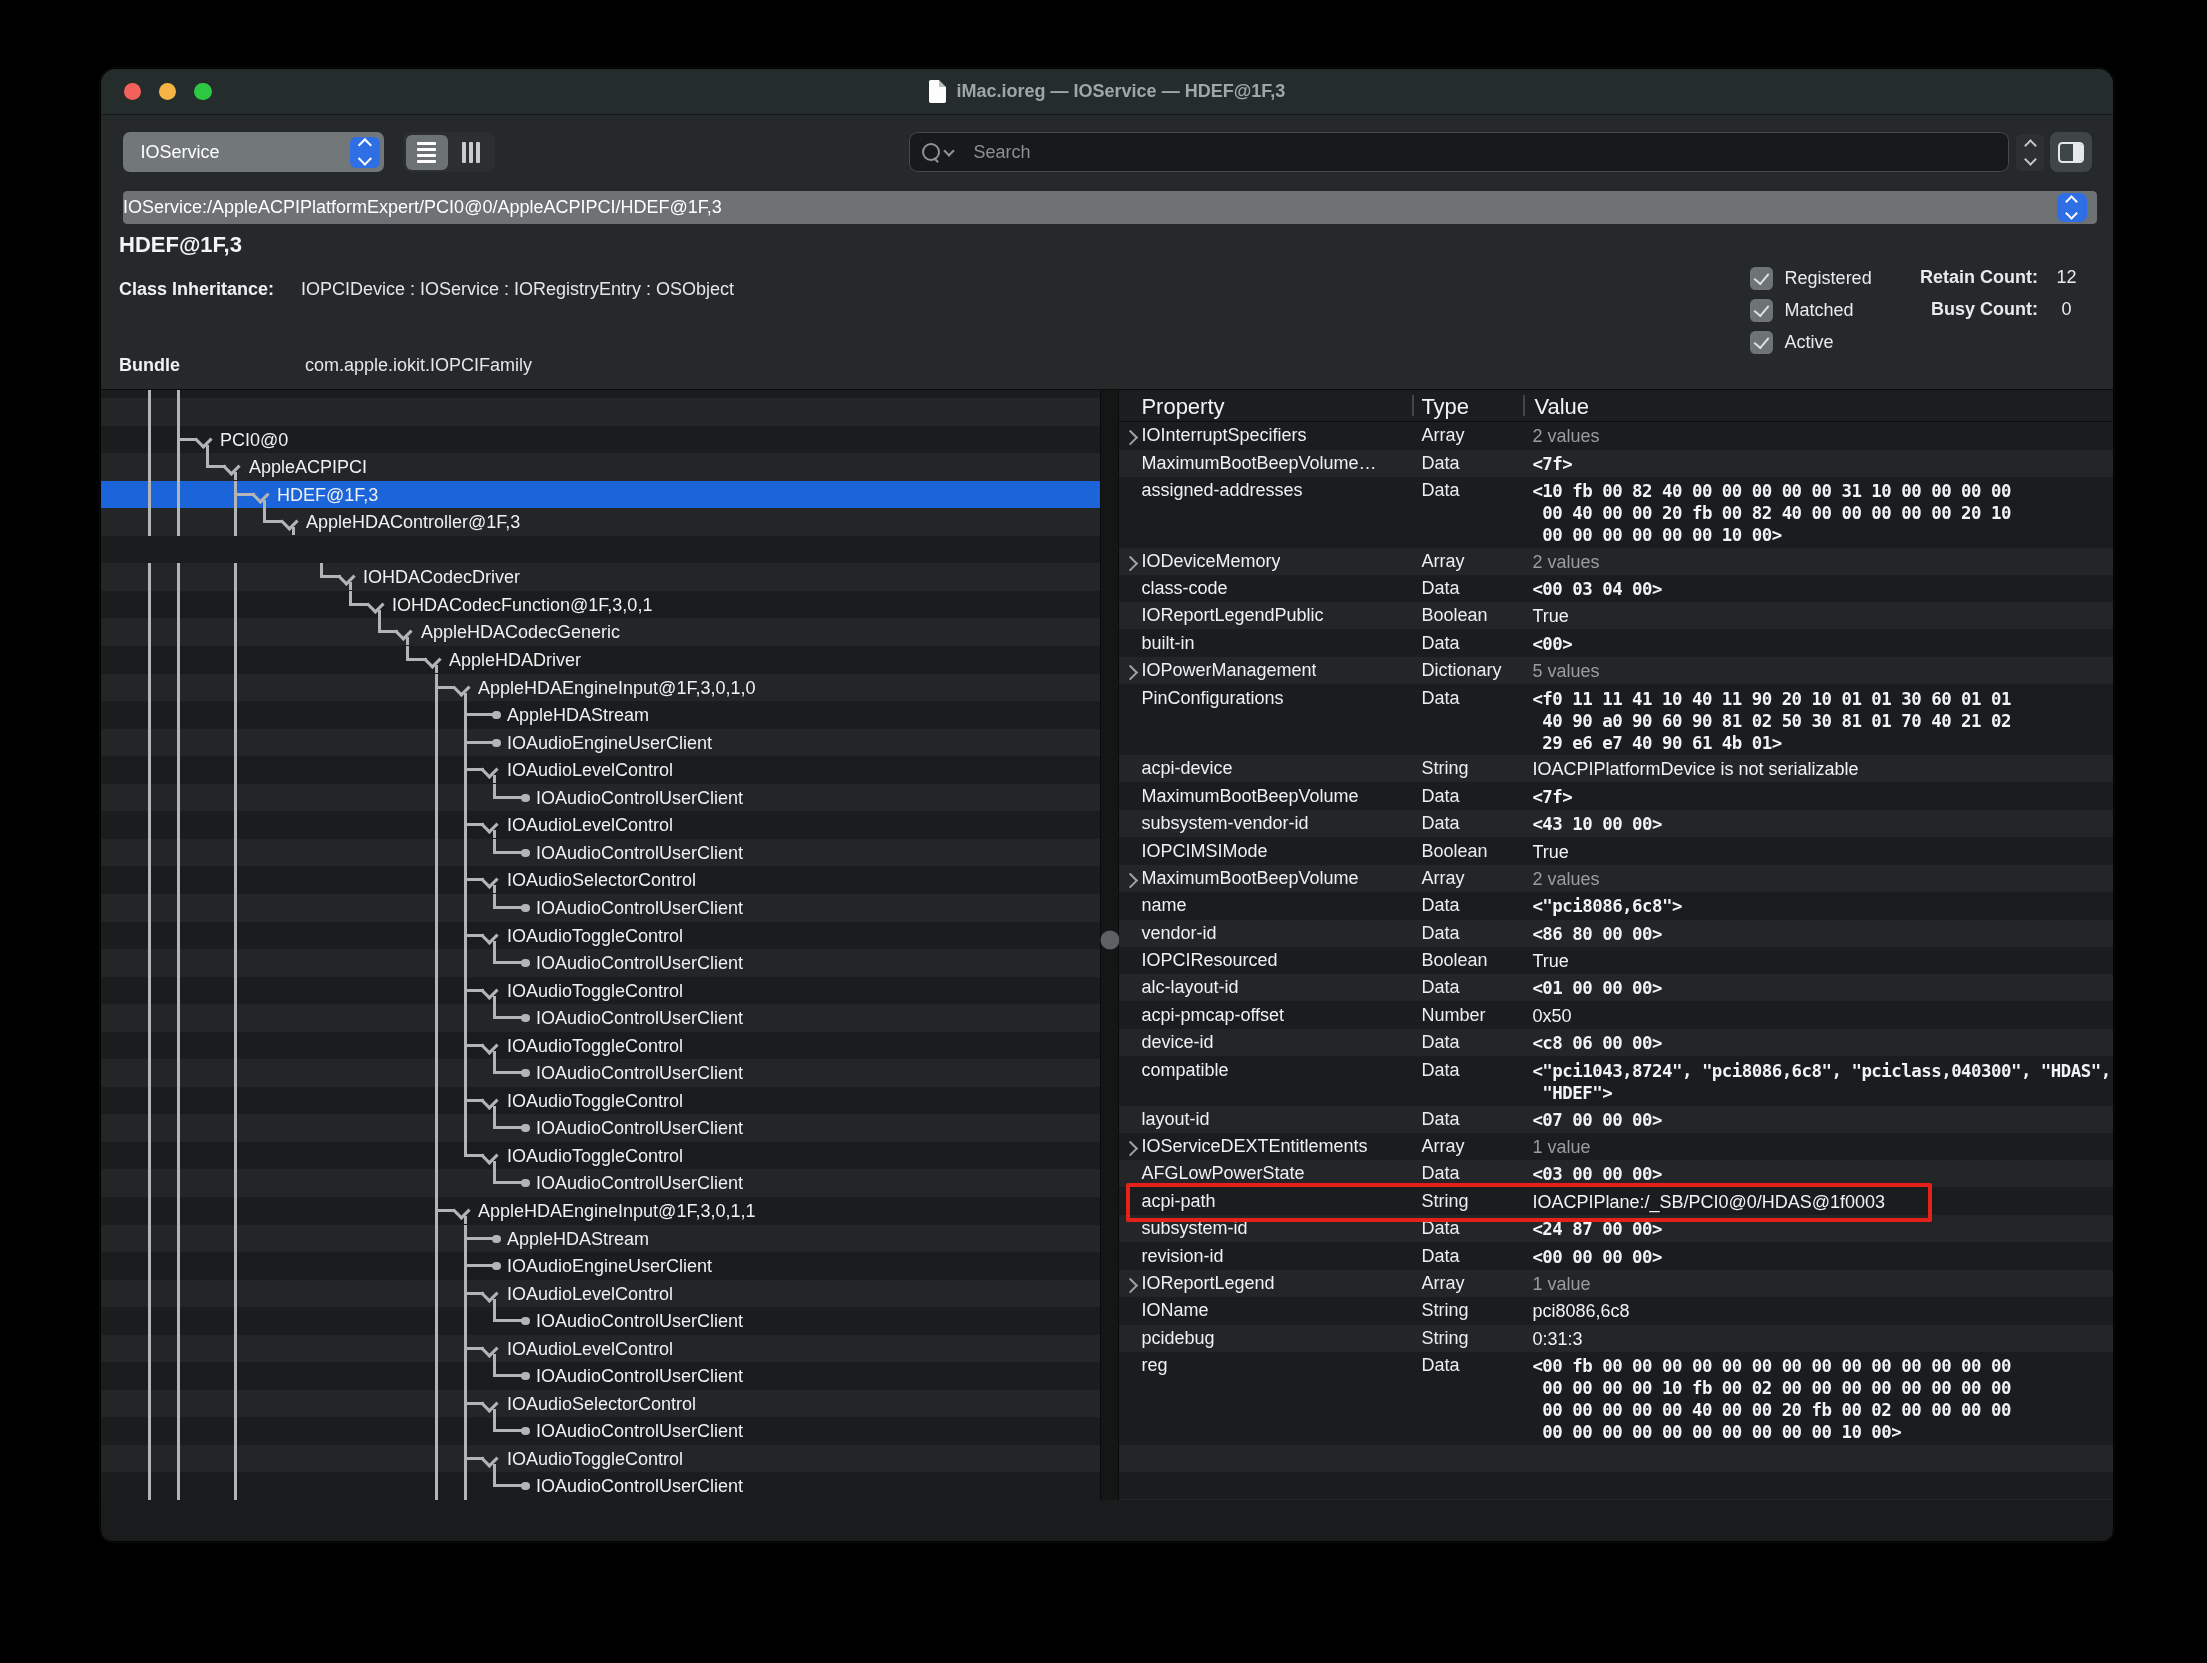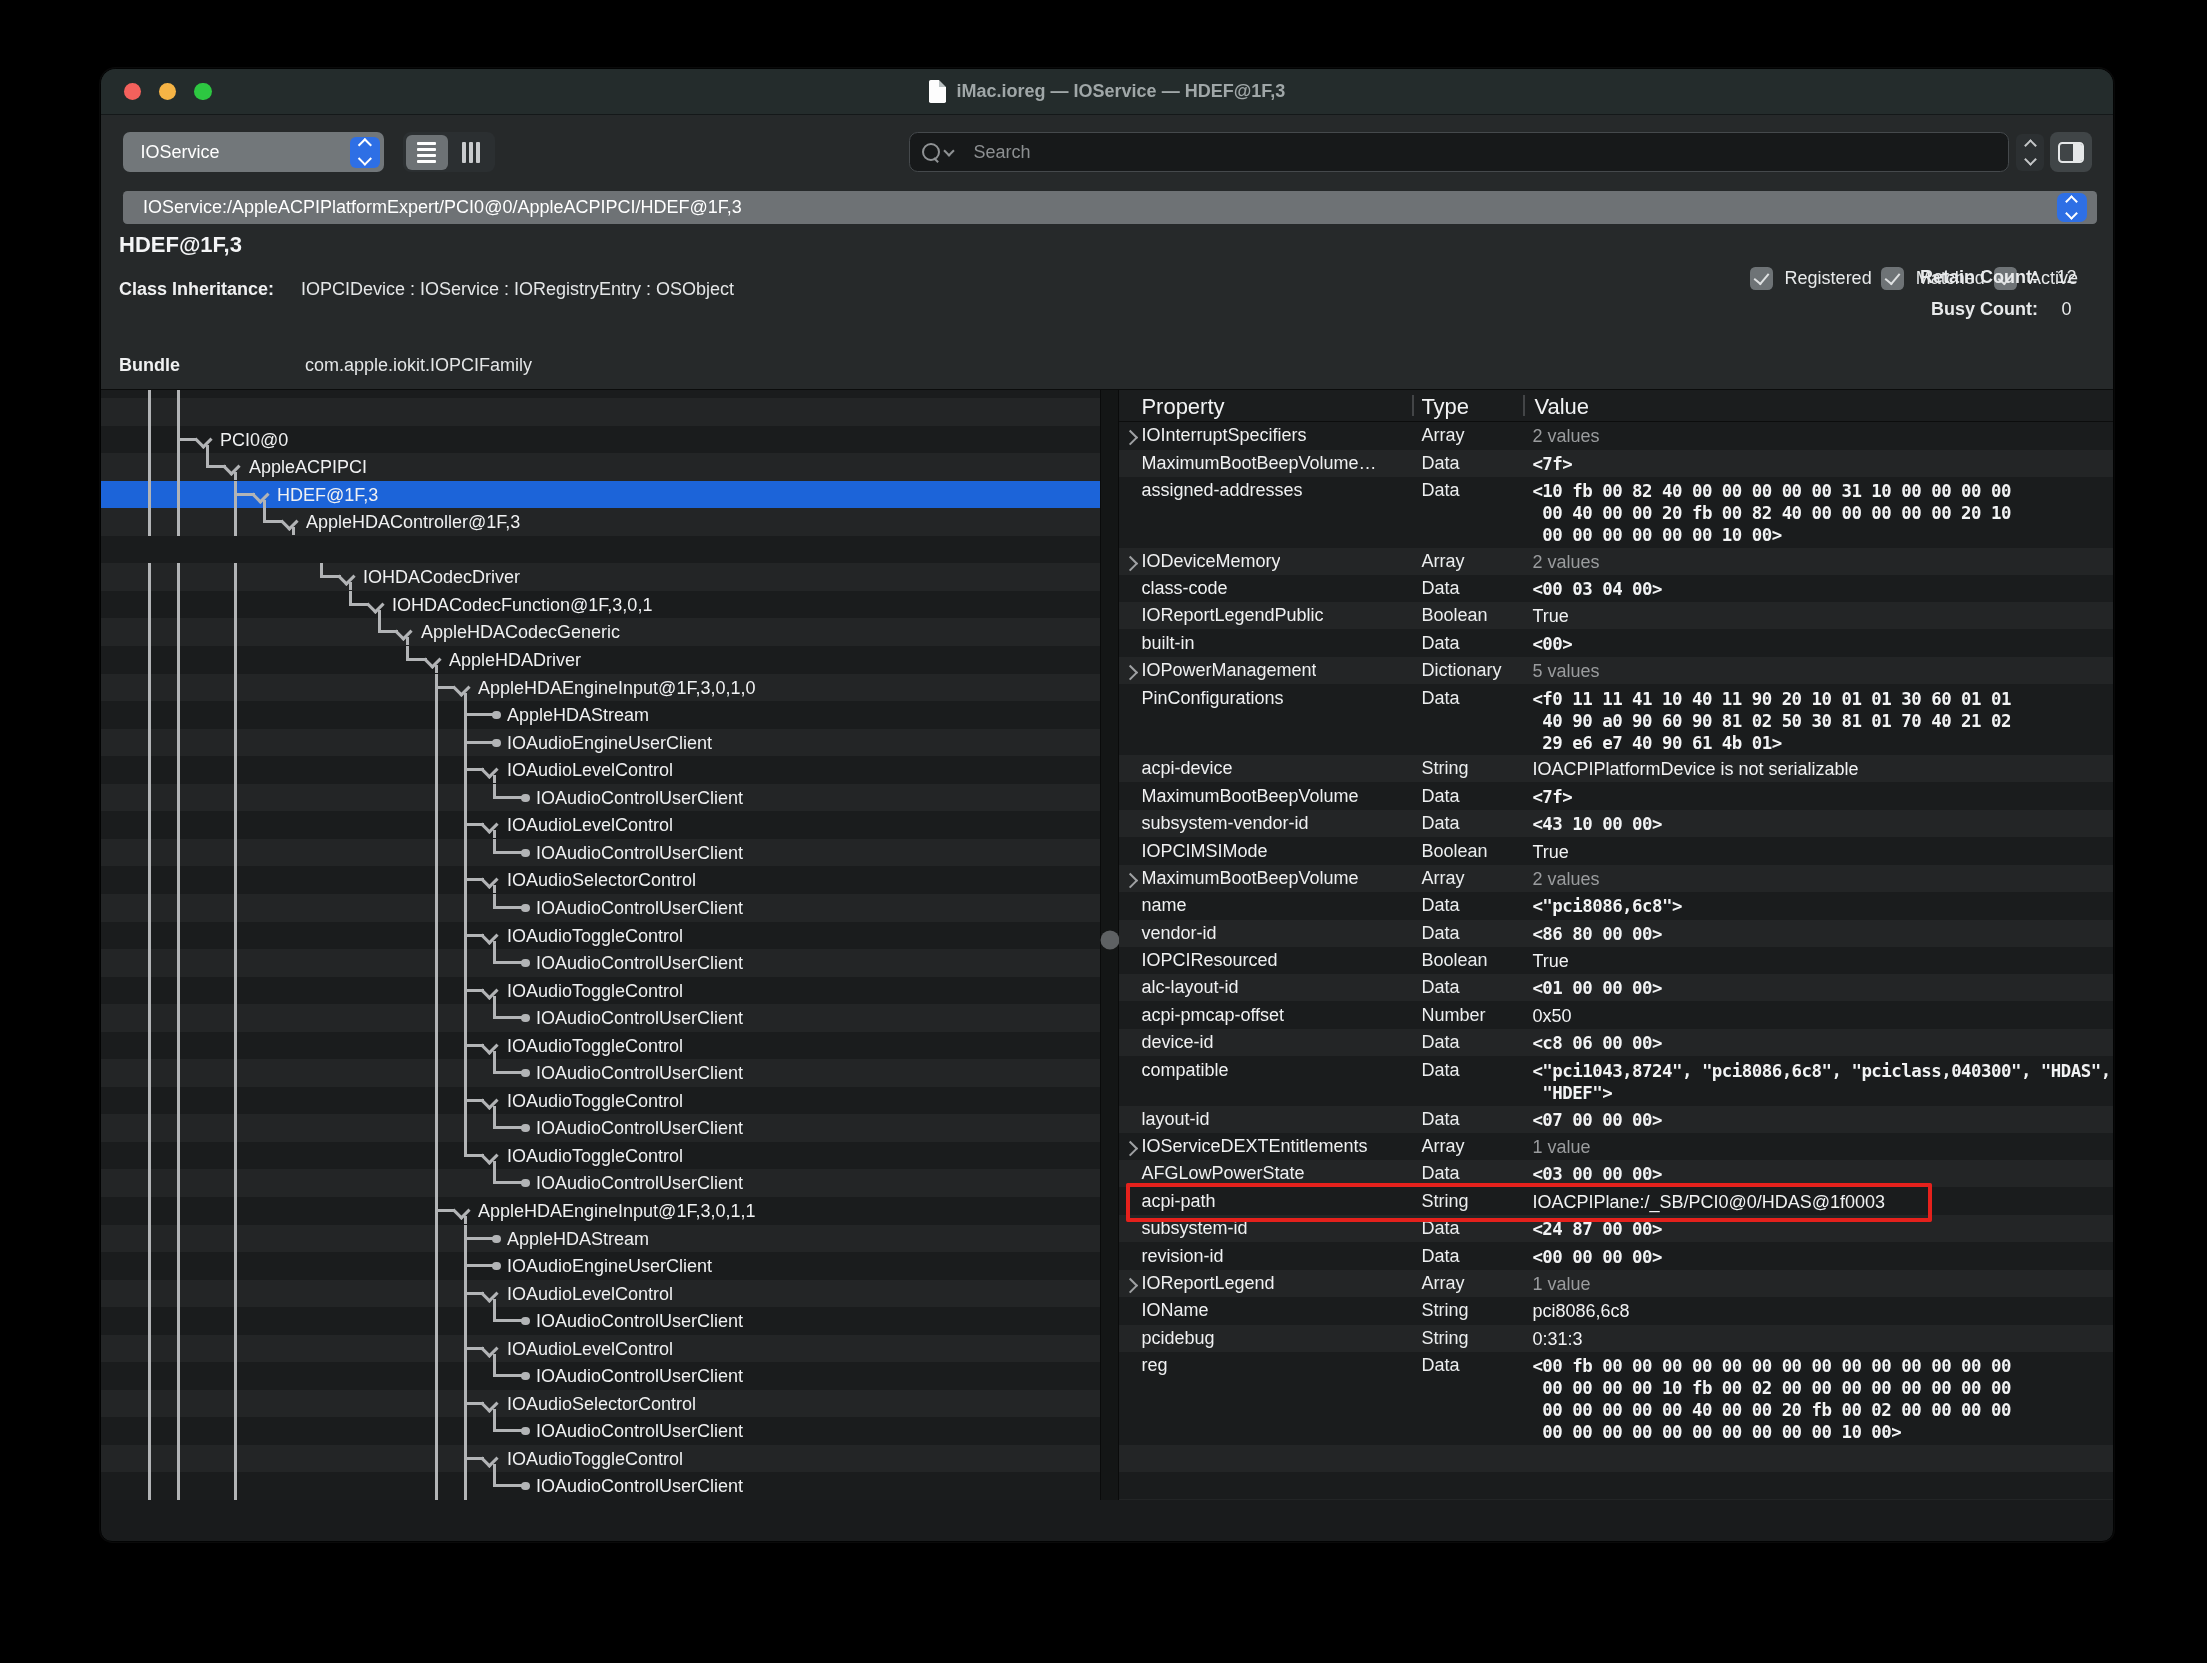--- a/index.html
+++ b/index.html
@@ -46,34 +46,34 @@
                 font-family:"Liberation Sans",sans-serif;width:100%;margin-left:13px;}
   .search input::placeholder{color:#8c8f91;}
   .mini-stepper{position:absolute;left:1915px;top:19px;width:28px;height:37px;background:#2c3032;
                 border-radius:6px;display:flex;flex-direction:column;align-items:center;justify-content:center;gap:5.2px;}
   .mini-stepper .cu,.mini-stepper .cd{border-color:#c3c5c7;width:7px;height:7px;border-width:2.2px;}
   .insp{position:absolute;left:1949px;top:17.4px;width:42px;height:40px;background:#404547;
         border-radius:7.8px;display:flex;align-items:center;justify-content:center;}
   .insp-icon{width:26px;height:21px;border:2.2px solid #e6e8e9;border-radius:4.3px;position:relative;box-sizing:border-box;}
   .insp-icon::after{content:"";position:absolute;right:0;top:0;bottom:0;width:8.7px;background:#e6e8e9;border-radius:0 1.7px 1.7px 0;}
   .pathbar{position:absolute;left:22px;top:76px;width:1974px;height:33px;background:var(--pathgray);
-           border-radius:4.3px;display:flex;align-items:center;padding-left:20px;box-sizing:border-box;
+           border-radius:4.3px;display:flex;align-items:center;padding-left:0;box-sizing:border-box;
            color:#fff;font-size:18px;}
   .path-cap{position:absolute;right:10.4px;top:1.7px;width:29.5px;height:29.5px;background:var(--accent);
             border-radius:7px;display:flex;flex-direction:column;align-items:center;justify-content:center;gap:3.5px;}
   .path-cap .cu,.path-cap .cd{width:7px;height:7px;border-width:2.2px;}
   
   .infoheader{position:relative;height:164px;background:var(--chrome);font-size:18px;color:#e8eaeb;}
   .node-name{position:absolute;left:18px;top:7px;font-size:22px;font-weight:bold;color:#f4f5f6;}
   .ci{position:absolute;left:18px;top:54px;}
   .lbl{font-weight:bold;color:#f0f1f2;}
   .ci .val{position:absolute;left:182px;white-space:nowrap;color:#e4e6e7;}
   .bundle{position:absolute;left:18px;top:130px;}
   .bundle .val{position:absolute;left:186px;white-space:nowrap;color:#e4e6e7;}
-  .cbx{position:absolute;left:1649px;top:42px;display:flex;gap:9.6px;}
+  .cbx{position:absolute;left:1649px;top:42px;display:flex;flex-direction:column;gap:9.6px;}
   .cbx-row{display:flex;align-items:center;gap:12px;height:22.6px;}
   .box{width:22.6px;height:22.6px;background:#6e7376;border-radius:5.2px;position:relative;flex:none;}
   .box .tick{position:absolute;left:7px;top:2.6px;width:7px;height:12px;border-right:2.6px solid #dfe1e2;
              border-bottom:2.6px solid #dfe1e2;transform:rotate(40deg);}
   .count-l{position:absolute;width:261px;text-align:right;left:1676px;font-weight:bold;}
   .count-v{position:absolute;width:49px;text-align:center;left:1941px;}
   .rc{top:42px;} .bc{top:74px;}
   
   .content{position:relative;height:1110px;display:flex;border-top:0.9px solid #0b0c0c;}
   .tree-pane{width:999px;position:relative;overflow:hidden;background:var(--stripedark);flex:none;}

